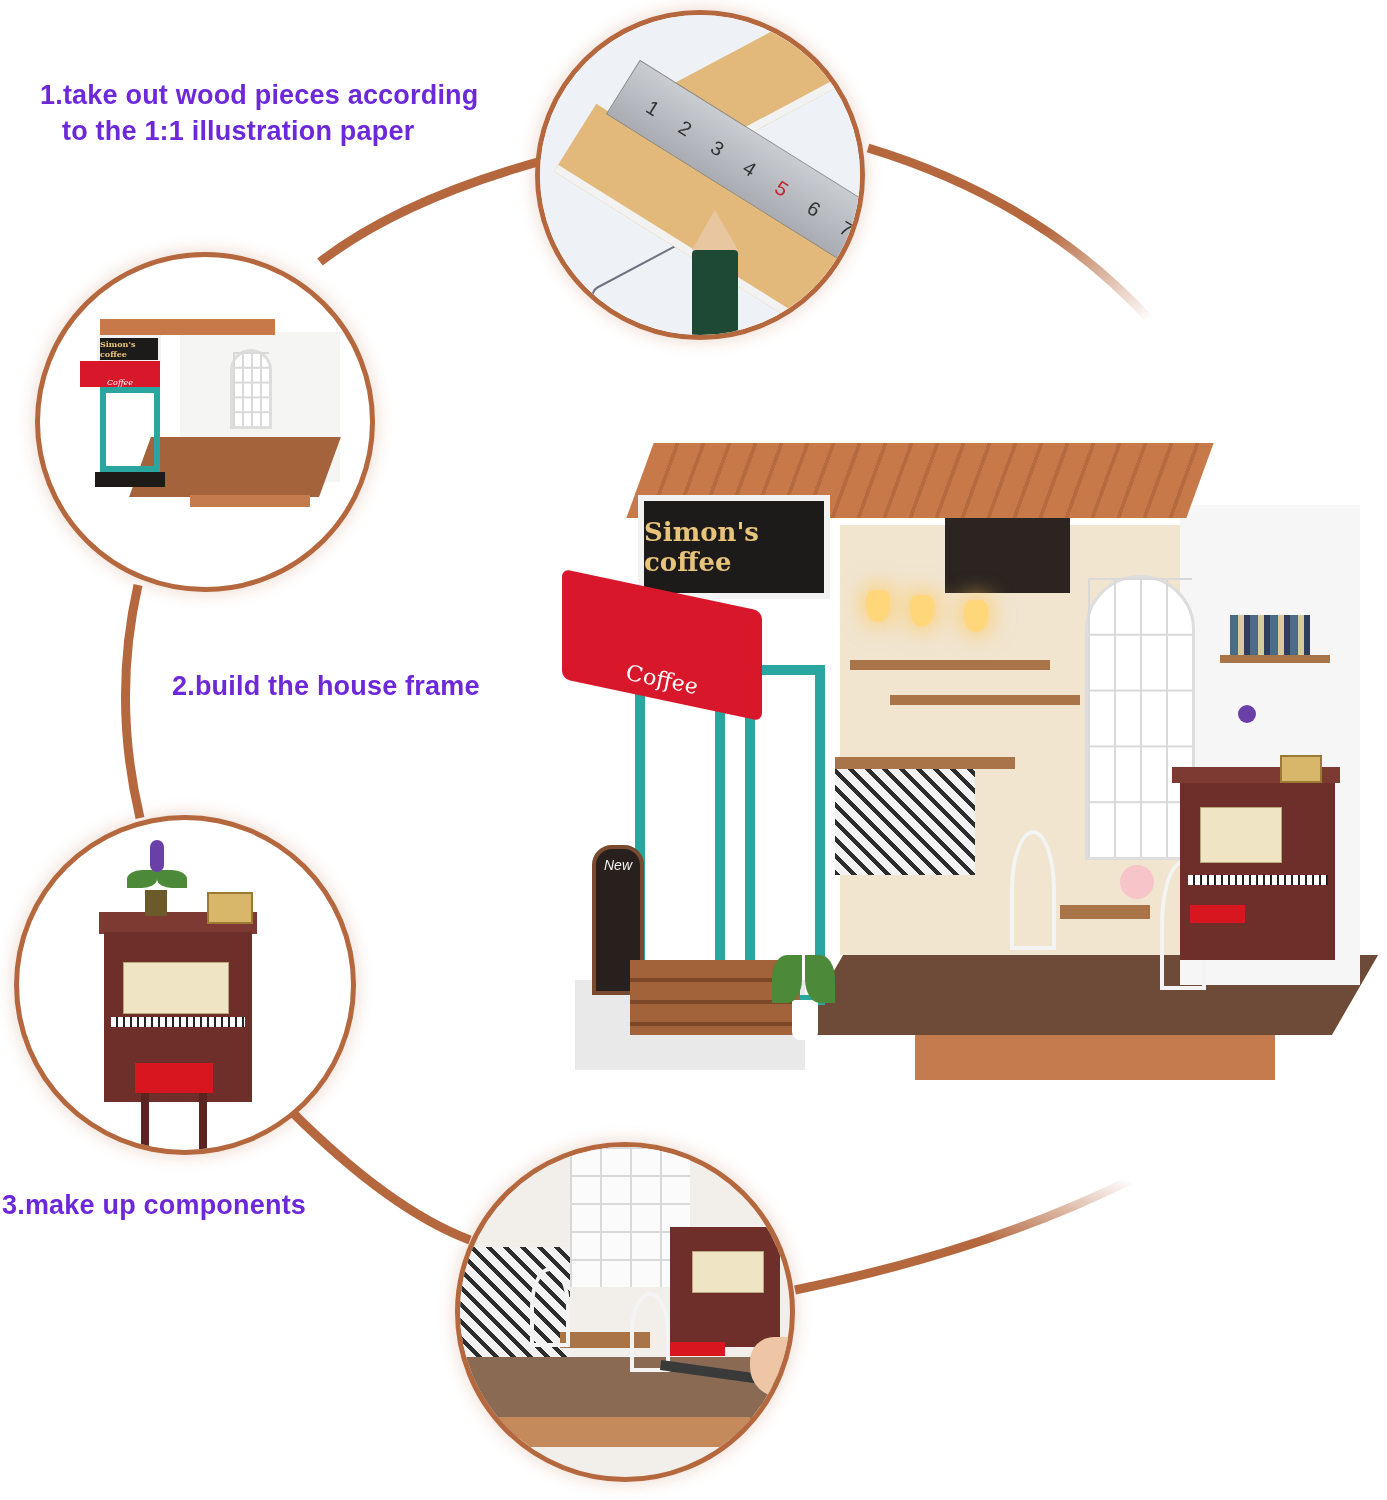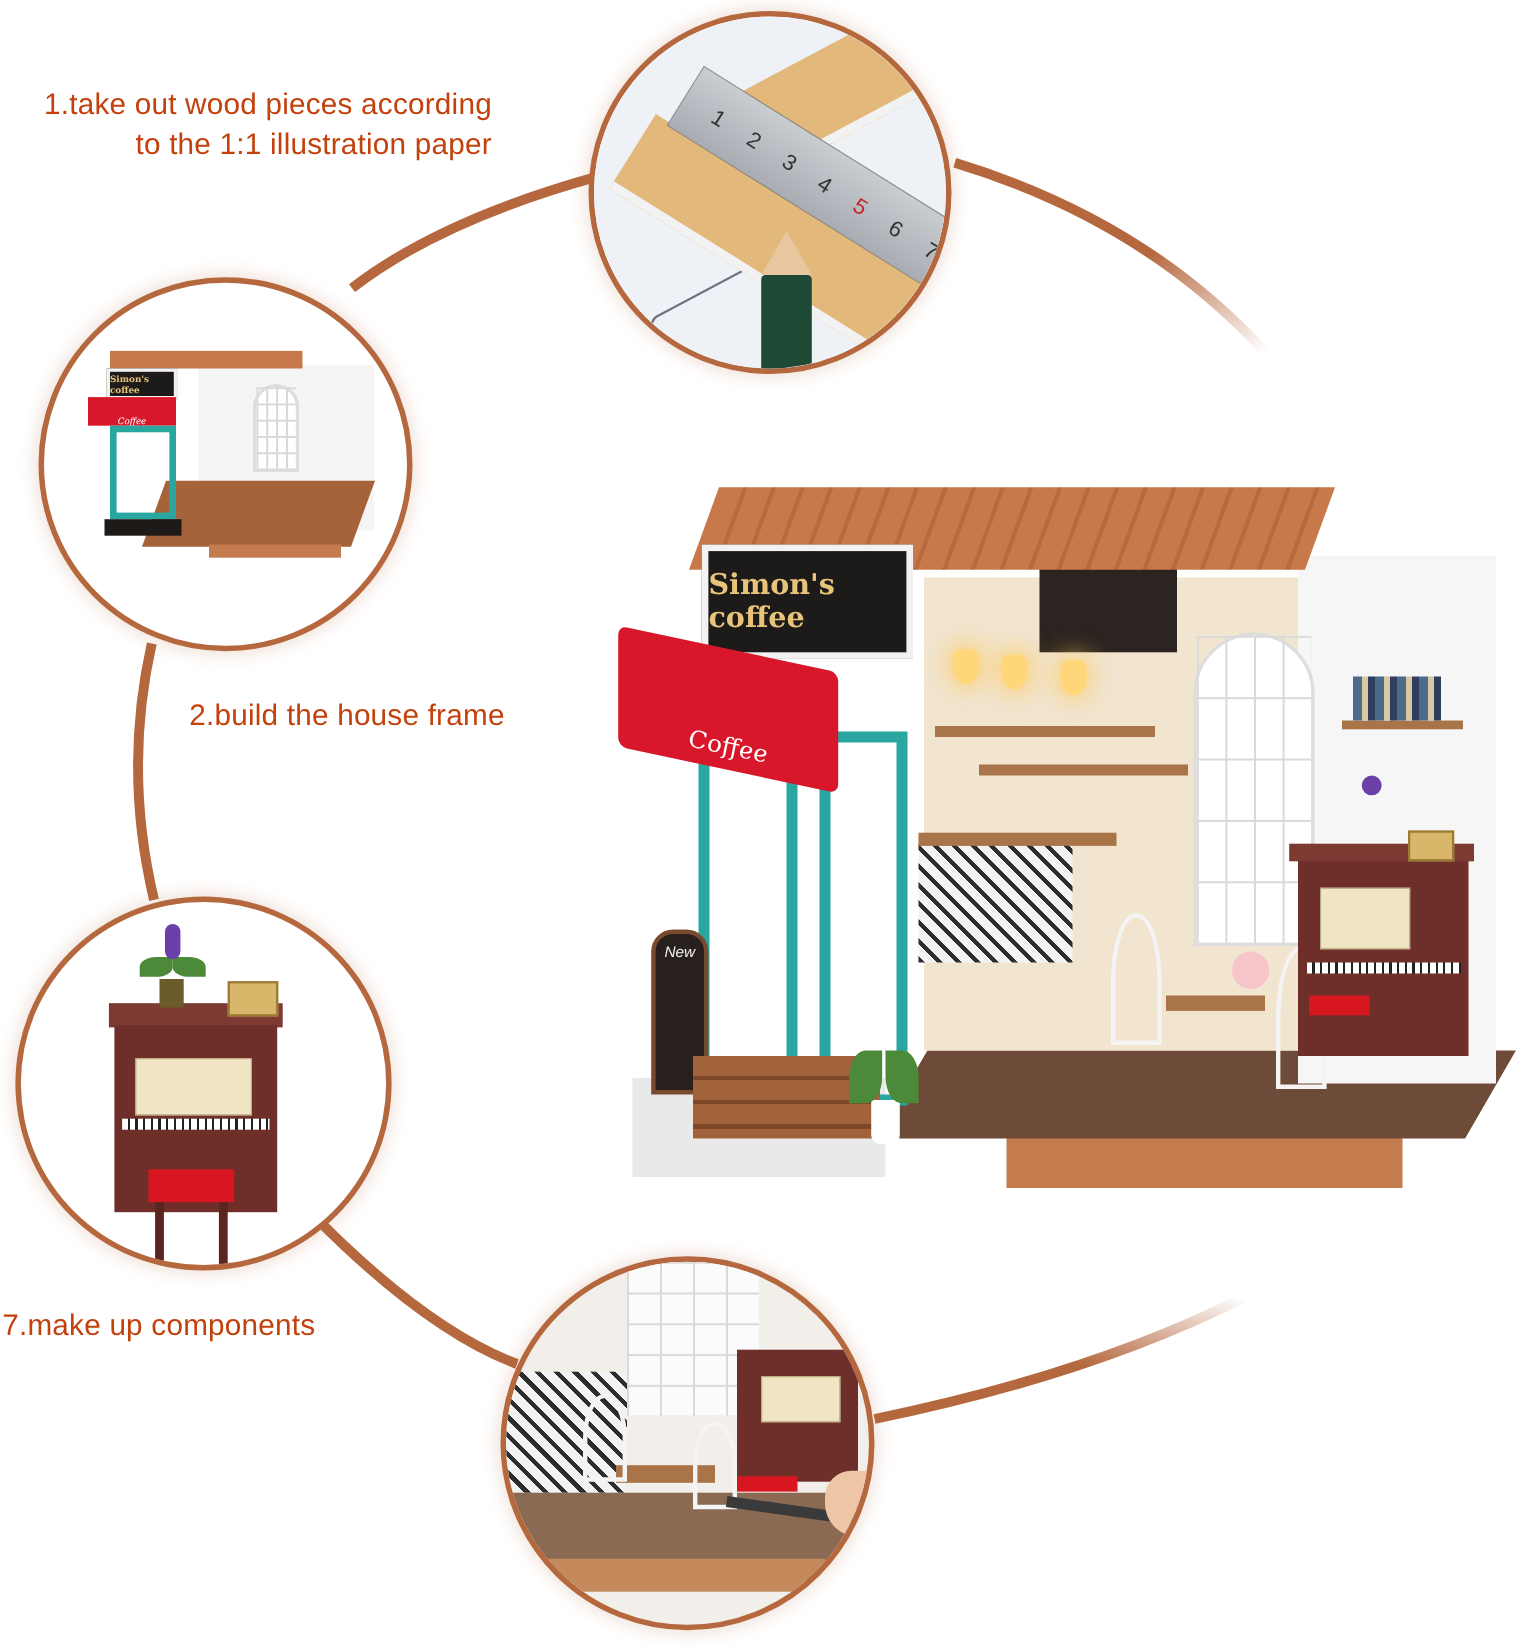--- a/index.html
+++ b/index.html
@@ -1,22 +1,22 @@
 <!DOCTYPE html>
 <html><head>
 <meta charset="utf-8">
 <style>
   html, body { margin: 0; padding: 0; background: #ffffff; }
   body { width: 1387px; height: 1500px; position: relative; overflow: hidden;
          font-family: "Liberation Sans", sans-serif; }
   .stage { position: absolute; left: 0; top: 0; width: 1387px; height: 1500px; }
   svg.arc { position: absolute; left: 0; top: 0; }
 
-  .caption { position: absolute; color: #c2410c; font-weight: normal; font-size: 27px;
-             line-height: 36px; font-family: "Liberation Sans", sans-serif; letter-spacing: 0.2px; text-align: right; }
+  .caption { position: absolute; color: #6d28d9; font-weight: bold; font-size: 27px;
+             line-height: 36px; font-family: "Liberation Sans", sans-serif; letter-spacing: 0.2px; }
   .caption .l2 { display: block; padding-left: 22px; }
 
   .circle { position: absolute; border-radius: 50%; border: 5px solid #b5673e;
             background: #fff; overflow: hidden; box-sizing: border-box;
             box-shadow: 0 0 14px 4px rgba(181,103,62,0.18); }
 
   
   .paper { position:absolute; inset:0; background:#eef2f7; }
   .pline { position:absolute; border:2px solid #6f7380; border-radius:10px; }
   .wood { position:absolute; background:#e2b97a; box-shadow: inset 0 -8px 0 #f2f2f2; }
@@ -102,21 +102,21 @@
       <div class="num" style="left:106px; top:22px;">3</div>
       <div class="num" style="left:144px; top:22px;">4</div>
       <div class="num" style="left:182px; top:22px; color:#c0282d;">5</div>
       <div class="num" style="left:220px; top:22px;">6</div>
       <div class="num" style="left:258px; top:22px;">7</div>
     </div>
     <div class="pencil-tip" style="left:152px; top:195px;"></div>
     <div class="pencil" style="left:152px; top:235px;"></div>
   </div>
 
-  <div class="caption" style="left:172px; top:632px;">
+  <div class="caption" style="left:172px; top:668px;">
     <span>2.build the house frame</span>
   </div>
 
   <div class="circle" style="left:35px; top:252px; width:340px; height:340px;">
     <div class="abs wall" style="left:140px; top:75px; width:160px; height:150px;"></div>
     <div class="abs win" style="left:190px; top:92px; width:42px; height:80px;">
         <div class="win-grid"></div>
       </div>
     <div class="abs floor" style="left:100px; top:180px; width:190px; height:60px; transform:skewX(-20deg);"></div>
     <div class="abs floor-edge" style="left:150px; top:238px; width:120px; height:12px;"></div>
@@ -125,21 +125,21 @@
       <span>Simon's coffee</span>
     </div>
     <div class="abs awning" style="left:40px; top:104px; width:80px; height:26px; font-size:8px;">
       <span>Coffee</span>
     </div>
     <div class="abs teal" style="left:60px; top:130px; width:60px; height:85px;"></div>
     <div class="abs" style="left:55px; top:215px; width:70px; height:15px; background:#1e1a18;"></div>
   </div>
 
   <div class="caption" style="left:2px; top:1187px;">
-    <span>7.make up components</span>
+    <span>3.make up components</span>
   </div>
 
   <div class="circle" style="left:14px; top:815px; width:342px; height:340px;">
     <div class="abs piano-top" style="left:80px; top:92px; width:158px; height:22px;"></div>
     <div class="abs piano" style="left:85px; top:112px; width:148px; height:170px;"></div>
     <div class="abs sheet" style="left:104px; top:142px; width:104px; height:50px;"></div>
     <div class="abs keys" style="left:92px; top:197px; width:134px; height:10px;"></div>
     <div class="abs bench" style="left:116px; top:243px; width:78px; height:30px;"></div>
     <div class="abs bench-leg" style="left:122px; top:273px; width:8px; height:56px;"></div>
     <div class="abs bench-leg" style="left:180px; top:273px; width:8px; height:56px;"></div>

